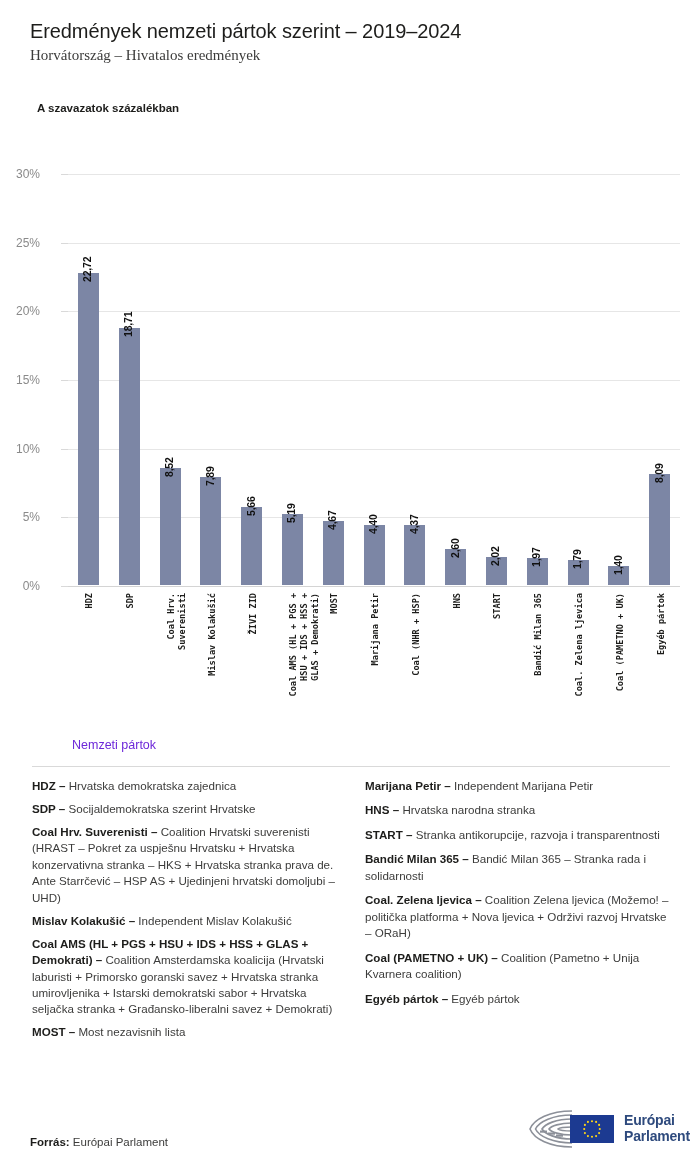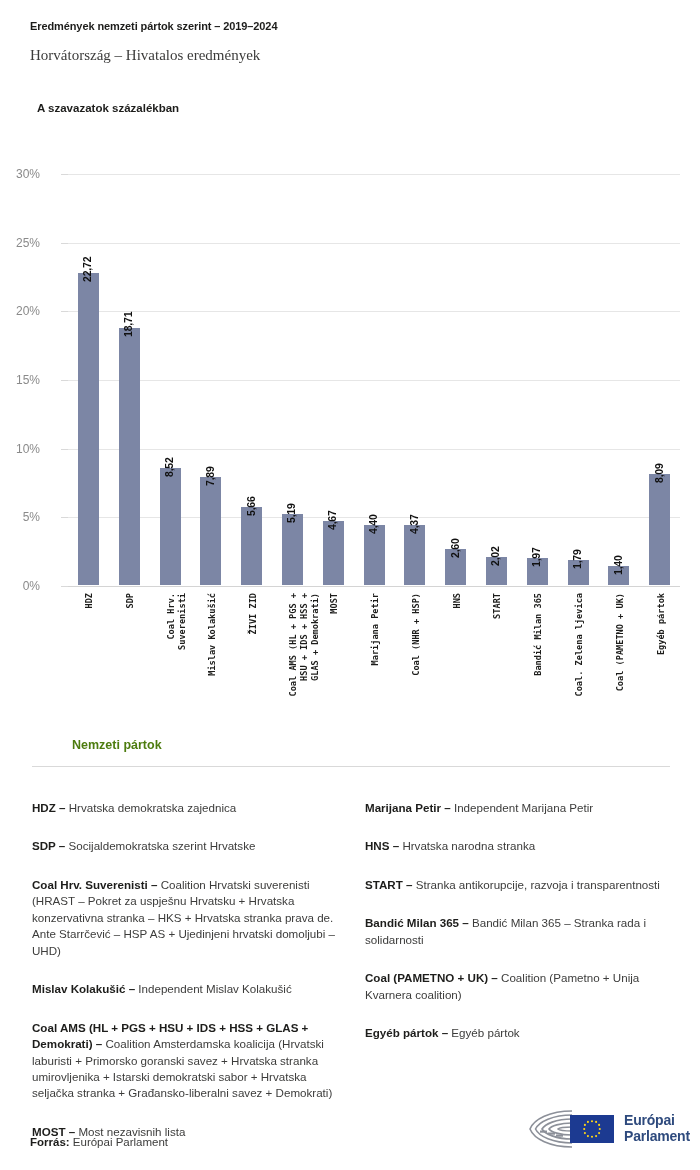--- a/index.html
+++ b/index.html
@@ -9,21 +9,21 @@
     background: #ffffff;
     font-family: "Liberation Sans", sans-serif;
     color: #1a1a1a;
     overflow: hidden;
   }
   .page { position: relative; width: 700px; height: 1170px; }
 
   
   .title {
     position: absolute; left: 30px; top: 20px;
-    font-size: 11px; font-weight: bold; letter-spacing: -0.1px;
+    font-size: 20px; font-weight: normal; letter-spacing: -0.1px;
     color: #1d1d1b;
   }
   .subtitle {
     position: absolute; left: 30px; top: 47px;
     font-size: 15px; font-weight: normal; color: #3c3c3b; font-family: Liberation Serif, serif;
   }
   .axis-caption {
     position: absolute; left: 37px; top: 102px;
     font-size: 11.5px; font-weight: bold; color: #1d1d1b;
   }
@@ -80,36 +80,35 @@
     white-space: pre;
     transform-origin: left top;
     transform: rotate(-90deg) translateX(-100%);
     text-align: right;
     line-height: 1.28;
   }
 
   
   .legend-title {
     position: absolute; left: 32px; top: 738px;
-    font-size: 12.5px; font-weight: bold; color: #4d7c0f; padding-left: 40px;
+    font-size: 12.5px; font-weight: normal; color: #6d28d9; padding-left: 40px;
   }
   .legend-rule {
     position: absolute; left: 32px; top: 766px;
     width: 638px; height: 1px; background: #d9d9d9;
   }
   .legend-cols {
     position: absolute; left: 32px; top: 778px;
     width: 638px;
     display: flex; gap: 28px;
   }
   .legend-col { width: 305px; }
   .legend-item {
     font-size: 11.6px; line-height: 1.42; color: #3c3c3b;
     margin-bottom: 6.5px;
-    margin-top: 22px;
   }
   .legend-item b { color: #1d1d1b; font-weight: bold; }
   .legend-col.right .legend-item { margin-bottom: 8px; }
 
   
   .source {
     position: absolute; left: 30px; top: 1136px;
     font-size: 11.5px; color: #3c3c3b;
   }
   .source b { color: #1d1d1b; }
@@ -244,20 +243,21 @@
         <div class="legend-item"><b>Coal Hrv. Suverenisti –</b><span> Coalition Hrvatski suverenisti (HRAST – Pokret za uspješnu Hrvatsku + Hrvatska konzervativna stranka – HKS + Hrvatska stranka prava de. Ante Starrčević – HSP AS + Ujedinjeni hrvatski domoljubi – UHD)</span></div>
         <div class="legend-item"><b>Mislav Kolakušić –</b><span> Independent Mislav Kolakušić</span></div>
         <div class="legend-item"><b>Coal AMS (HL + PGS + HSU + IDS + HSS + GLAS + Demokrati) –</b><span> Coalition Amsterdamska koalicija (Hrvatski laburisti + Primorsko goranski savez + Hrvatska stranka umirovljenika + Istarski demokratski sabor + Hrvatska seljačka stranka + Građansko-liberalni savez + Demokrati)</span></div>
         <div class="legend-item"><b>MOST –</b><span> Most nezavisnih lista</span></div>
       </div>
     <div class="legend-col right" id="legend-right">
         <div class="legend-item"><b>Marijana Petir –</b><span> Independent Marijana Petir</span></div>
         <div class="legend-item"><b>HNS –</b><span> Hrvatska narodna stranka</span></div>
         <div class="legend-item"><b>START –</b><span> Stranka antikorupcije, razvoja i transparentnosti</span></div>
         <div class="legend-item"><b>Bandić Milan 365 –</b><span> Bandić Milan 365 – Stranka rada i solidarnosti</span></div>
+        <div class="legend-item"><b>Coal. Zelena ljevica –</b><span> Coalition Zelena ljevica (Možemo! – politička platforma + Nova ljevica + Održivi razvoj Hrvatske – ORaH)</span></div>
         <div class="legend-item"><b>Coal (PAMETNO + UK) –</b><span> Coalition (Pametno + Unija Kvarnera coalition)</span></div>
         <div class="legend-item"><b>Egyéb pártok –</b><span> Egyéb pártok</span></div>
       </div>
   </div>
 
   <div class="source">
     <b>Forrás:</b><span> Európai Parlament</span>
   </div>
 
   <div class="ep-logo">

